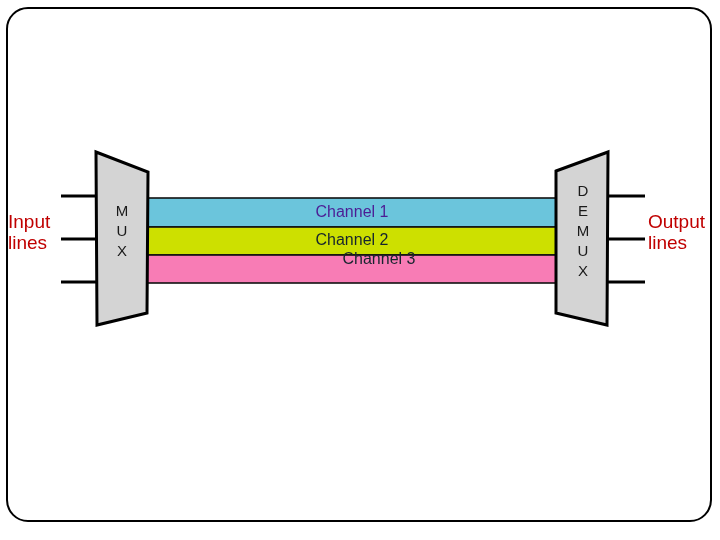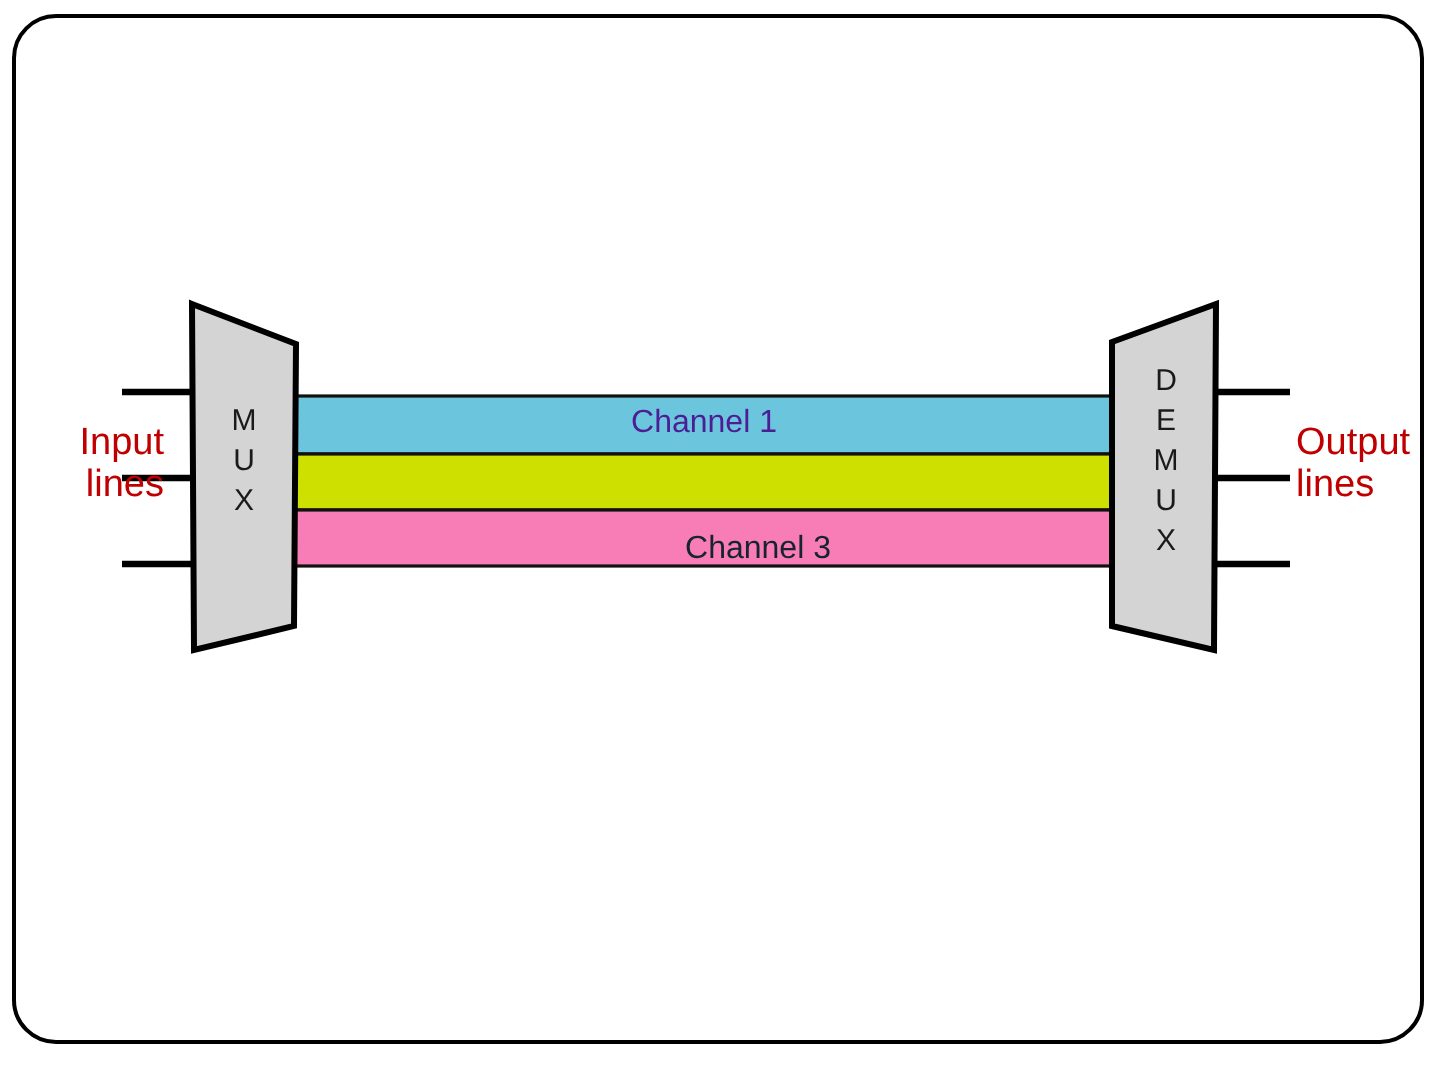--- a/index.html
+++ b/index.html
@@ -72,21 +72,21 @@
     color: #16242e;
     font-family: "Liberation Sans", sans-serif;
     font-size: 16px;
     font-weight: 400;
     width: 410px;
     left: 147px;
     text-align: center;
   }
   #channel-1-label { top: 203px; }
   #channel-2-label { top: 231px; }
-  #channel-3-label { top: 266px; padding-left: 27px; }
+  #channel-3-label { top: 250px; padding-left: 27px; }
 
   .vstack {
     position: absolute;
     color: #1a1a1a;
     font-family: "Liberation Sans", sans-serif;
     font-size: 15px;
     line-height: 20px;
     text-align: center;
     width: 34px;
     letter-spacing: 0;
@@ -126,27 +126,28 @@
       <line x1="606" y1="196" x2="645" y2="196"></line>
       <line x1="606" y1="239" x2="645" y2="239"></line>
       <line x1="606" y1="282" x2="645" y2="282"></line>
     </g>
 
     <polygon points="96,152 148,172 147,313 97,325" fill="#D4D4D4" stroke="#000000" stroke-width="3" stroke-linejoin="miter"></polygon>
 
     <polygon points="556,171 608,152 607,325 556,313" fill="#D4D4D4" stroke="#000000" stroke-width="3" stroke-linejoin="miter"></polygon>
   </svg>
 
-  <div class="lbl" id="input-lines-label" style="color: rgb(192, 0, 0); text-align: right;">Input
+  <div class="lbl" id="input-lines-label" style="color: rgb(192, 0, 0);">Input
 lines</div>
 
   <div class="lbl" id="output-lines-label" style="color: rgb(192, 0, 0);">Output
 lines</div>
 
   <div class="chan-text" id="channel-1-label" style="color: #4c1d95;">Channel 1</div>
+  <div class="chan-text" id="channel-2-label" style="color: rgb(22, 36, 46);">Channel 2</div>
   <div class="chan-text" id="channel-3-label" style="color: rgb(22, 36, 46);">Channel 3</div>
 
   <div class="vstack" id="mux-label">
     <span>M</span>
     <span>U</span>
     <span>X</span>
   </div>
 
   <div class="vstack" id="demux-label">
     <span>D</span>

